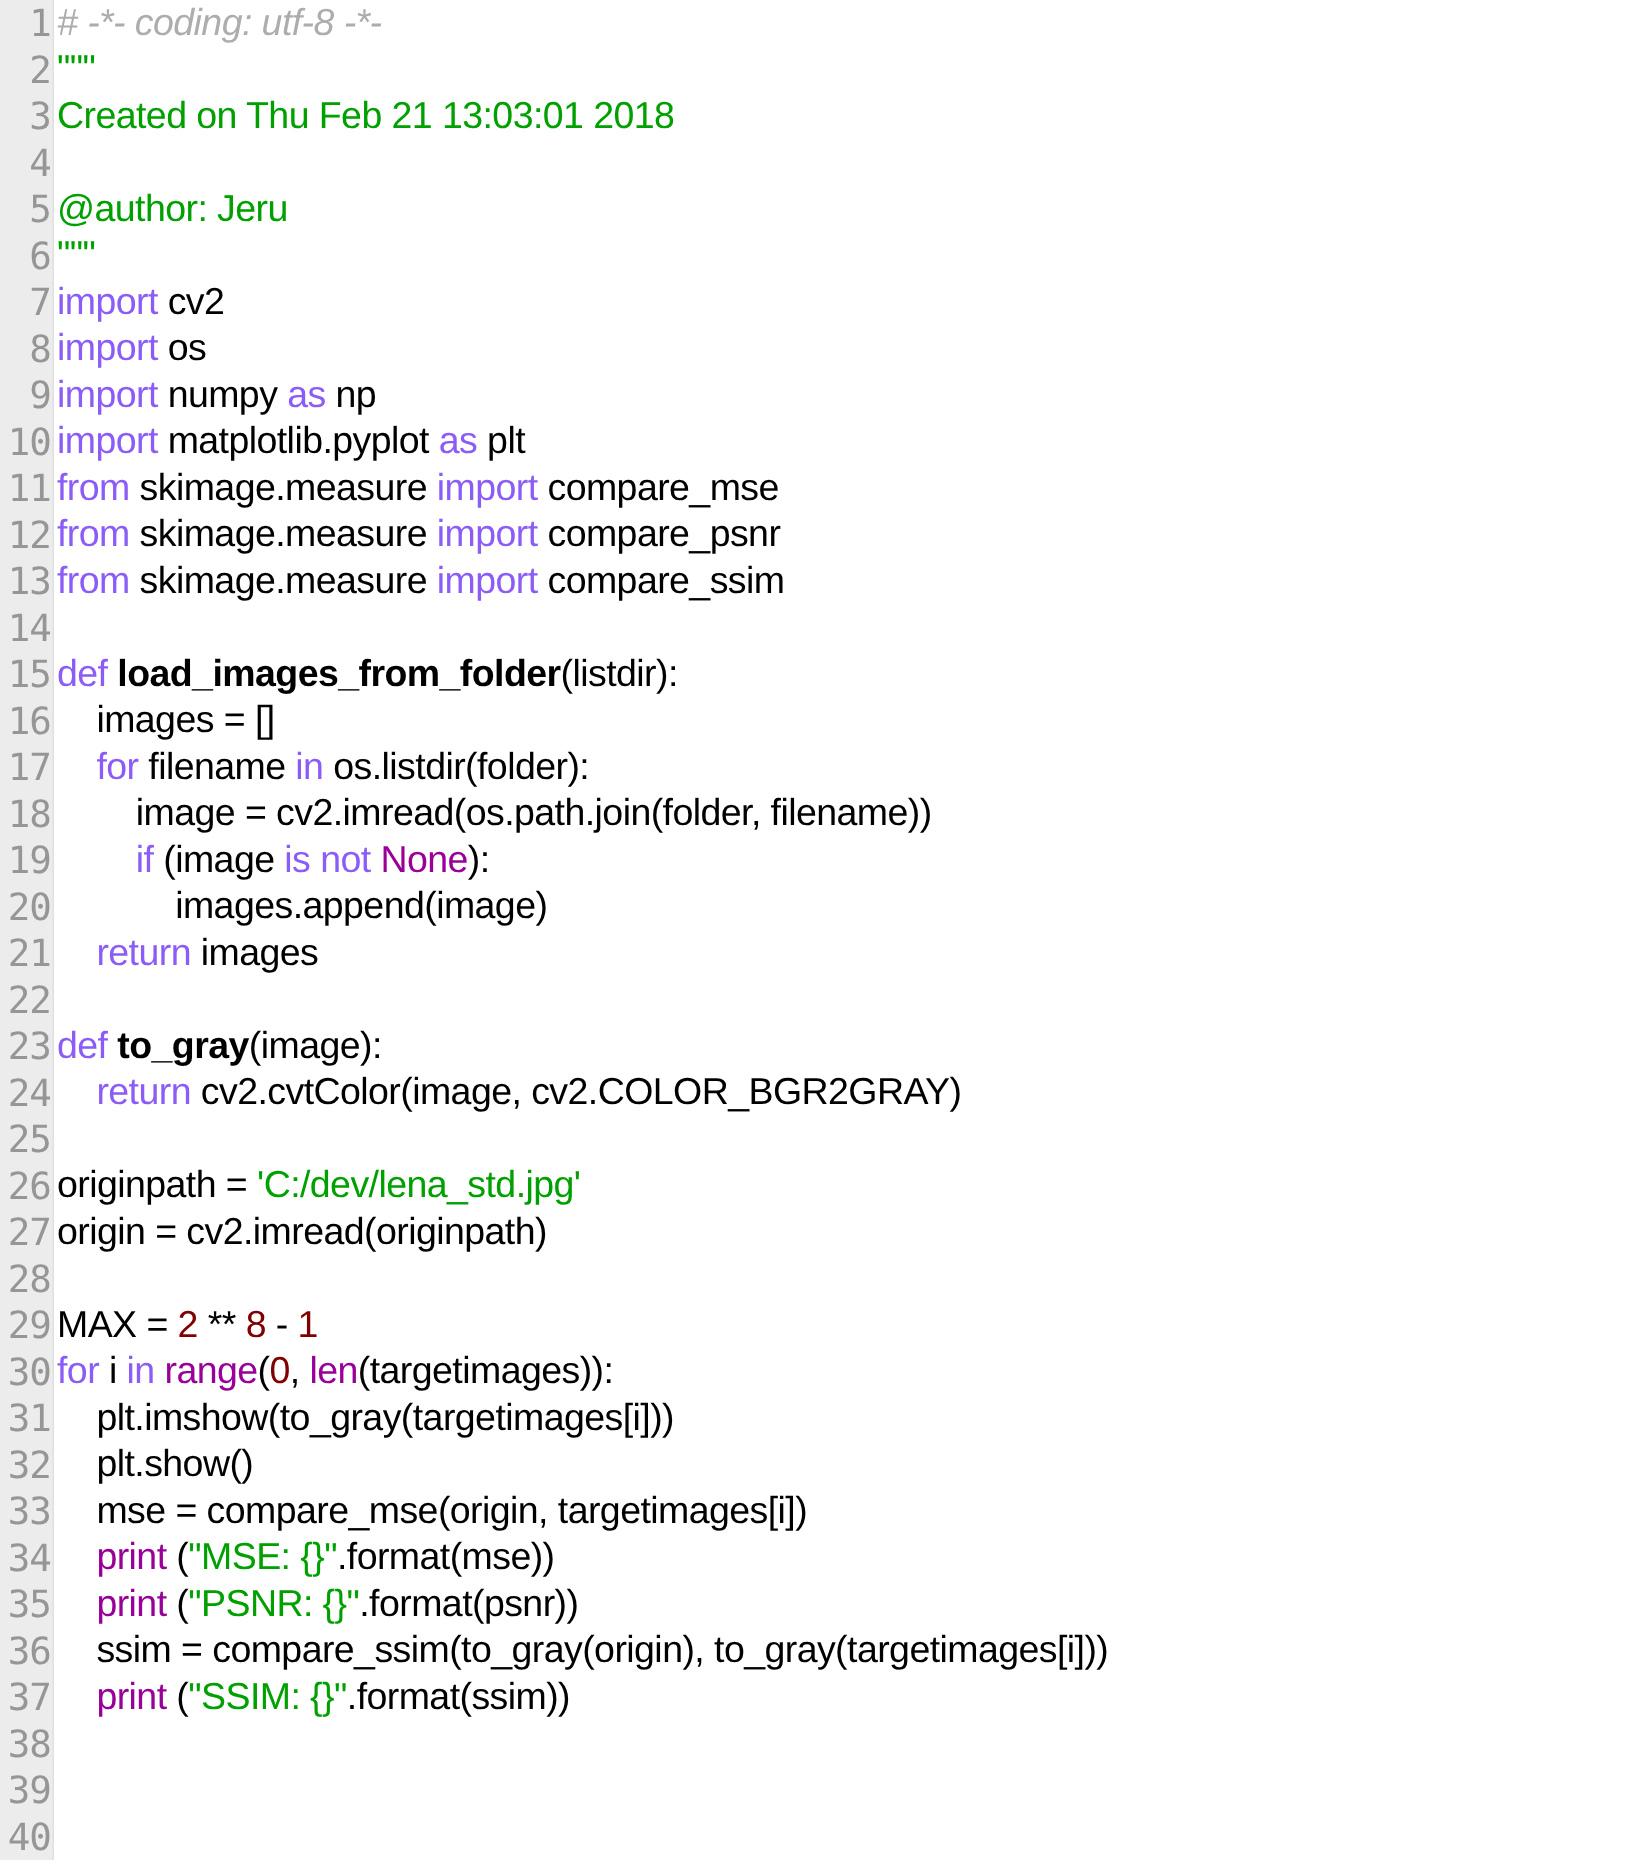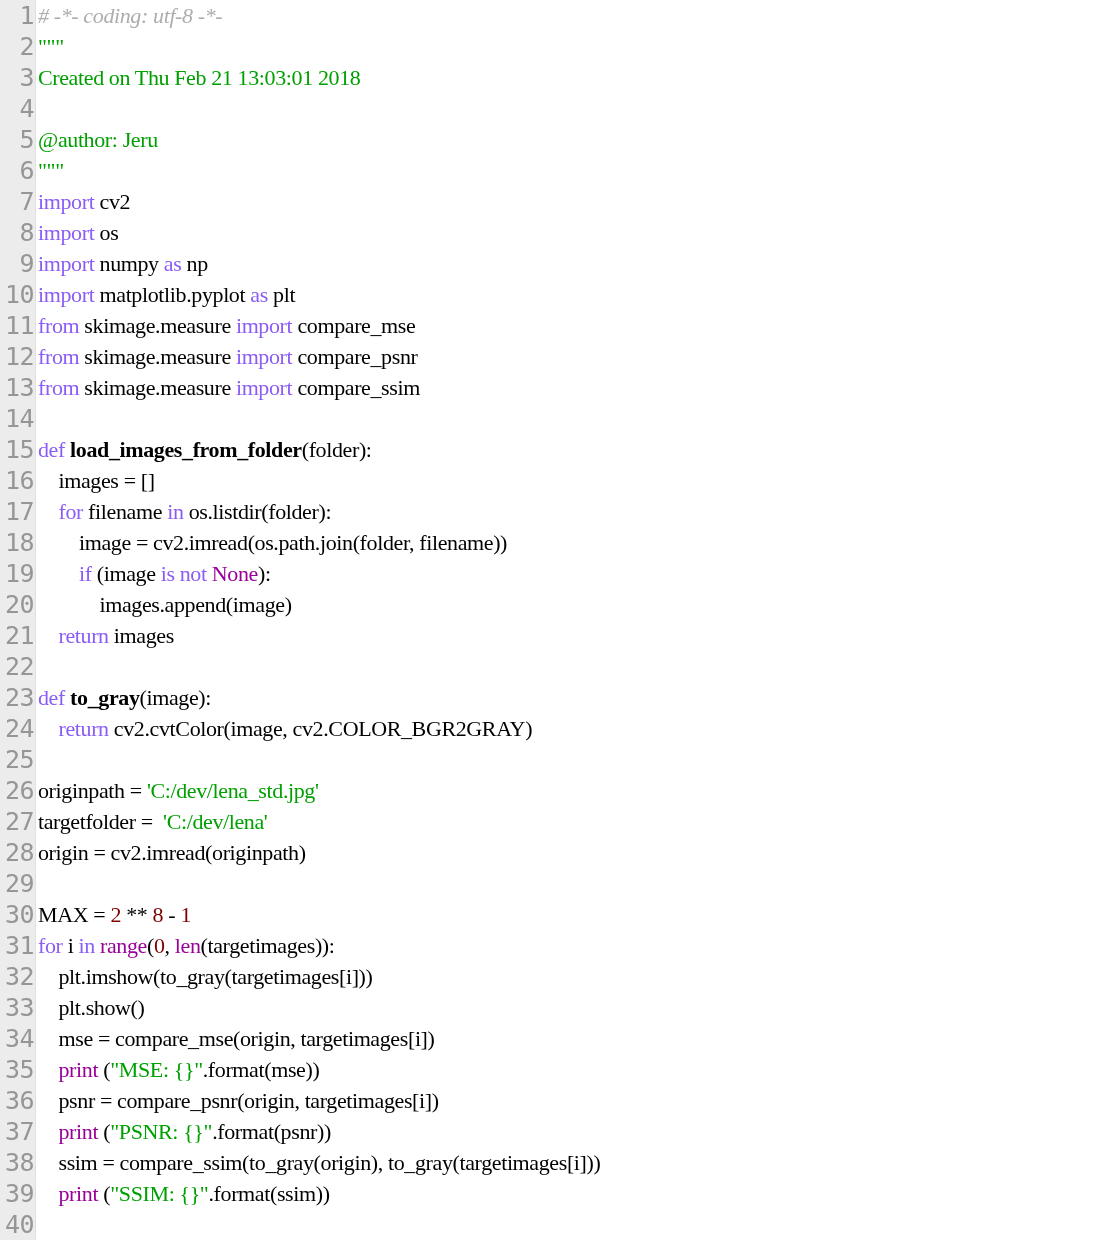--- a/index.html
+++ b/index.html
@@ -48,22 +48,22 @@
   
   #code {
     flex: 1;
     padding-left: 2px;
     box-sizing: border-box;
     overflow: hidden;
   }
   .cl {
     height: 31px;
     line-height: 31px;
-    font-size: 22px;
-    font-family: Liberation Serif, serif;
+    font-size: 25px;
+    font-family: Liberation Sans, sans-serif;
     color: #000000;
     white-space: pre;
     letter-spacing: -0.38px;
   }
 
   
   .t-plain   { color: #000000; }
   .t-comment { color: #adadad; font-style: italic; }
   .t-string  { color: #00a000; margin-top: 18px; }
   .t-doc     { color: #00a000; }
@@ -127,39 +127,37 @@
       <div class="cl"><span class="t-doc">@author: Jeru</span></div>
       <div class="cl"><span class="t-doc">"""</span></div>
       <div class="cl"><span class="t-kw">import</span><span class="t-plain"> cv2</span></div>
       <div class="cl"><span class="t-kw">import</span><span class="t-plain"> os</span></div>
       <div class="cl"><span class="t-kw">import</span><span class="t-plain"> numpy </span><span class="t-kw">as</span><span class="t-plain"> np</span></div>
       <div class="cl"><span class="t-kw">import</span><span class="t-plain"> matplotlib.pyplot </span><span class="t-kw">as</span><span class="t-plain"> plt</span></div>
       <div class="cl"><span class="t-kw">from</span><span class="t-plain"> skimage.measure </span><span class="t-kw">import</span><span class="t-plain"> compare_mse</span></div>
       <div class="cl"><span class="t-kw">from</span><span class="t-plain"> skimage.measure </span><span class="t-kw">import</span><span class="t-plain"> compare_psnr</span></div>
       <div class="cl"><span class="t-kw">from</span><span class="t-plain"> skimage.measure </span><span class="t-kw">import</span><span class="t-plain"> compare_ssim</span></div>
       <div class="cl">&nbsp;</div>
-      <div class="cl"><span class="t-kw">def</span><span class="t-plain"> </span><span class="t-defname">load_images_from_folder</span><span class="t-plain">(folder):</span></div>
+      <div class="cl"><span class="t-kw">def</span><span class="t-plain"> </span><span class="t-defname">load_images_from_folder</span><span class="t-plain">(listdir):</span></div>
       <div class="cl"><span class="t-plain">    images = []</span></div>
       <div class="cl"><span class="t-plain">    </span><span class="t-kw">for</span><span class="t-plain"> filename </span><span class="t-kw">in</span><span class="t-plain"> os.listdir(folder):</span></div>
       <div class="cl"><span class="t-plain">        image = cv2.imread(os.path.join(folder, filename))</span></div>
       <div class="cl"><span class="t-plain">        </span><span class="t-kw">if</span><span class="t-plain"> (image </span><span class="t-kw">is</span><span class="t-plain"> </span><span class="t-kw">not</span><span class="t-plain"> </span><span class="t-const">None</span><span class="t-plain">):</span></div>
       <div class="cl"><span class="t-plain">            images.append(image)</span></div>
       <div class="cl"><span class="t-plain">    </span><span class="t-kw">return</span><span class="t-plain"> images</span></div>
       <div class="cl">&nbsp;</div>
       <div class="cl"><span class="t-kw">def</span><span class="t-plain"> </span><span class="t-defname">to_gray</span><span class="t-plain">(image):</span></div>
       <div class="cl"><span class="t-plain">    </span><span class="t-kw">return</span><span class="t-plain"> cv2.cvtColor(image, cv2.COLOR_BGR2GRAY)</span></div>
       <div class="cl">&nbsp;</div>
       <div class="cl"><span class="t-plain">originpath = </span><span class="t-string">'C:/dev/lena_std.jpg'</span></div>
-      <div class="cl"><span class="t-plain">targetfolder =  </span><span class="t-string">'C:/dev/lena'</span></div>
       <div class="cl"><span class="t-plain">origin = cv2.imread(originpath)</span></div>
       <div class="cl">&nbsp;</div>
       <div class="cl"><span class="t-plain">MAX = </span><span class="t-number">2</span><span class="t-plain"> ** </span><span class="t-number">8</span><span class="t-plain"> - </span><span class="t-number">1</span></div>
       <div class="cl"><span class="t-kw">for</span><span class="t-plain"> i </span><span class="t-kw">in</span><span class="t-plain"> </span><span class="t-builtin">range</span><span class="t-plain">(</span><span class="t-number">0</span><span class="t-plain">, </span><span class="t-builtin">len</span><span class="t-plain">(targetimages)):</span></div>
       <div class="cl"><span class="t-plain">    plt.imshow(to_gray(targetimages[i]))</span></div>
       <div class="cl"><span class="t-plain">    plt.show()</span></div>
       <div class="cl"><span class="t-plain">    mse = compare_mse(origin, targetimages[i])</span></div>
       <div class="cl"><span class="t-plain">    </span><span class="t-builtin">print</span><span class="t-plain"> (</span><span class="t-string">"MSE: {}"</span><span class="t-plain">.format(mse))</span></div>
-      <div class="cl"><span class="t-plain">    psnr = compare_psnr(origin, targetimages[i])</span></div>
       <div class="cl"><span class="t-plain">    </span><span class="t-builtin">print</span><span class="t-plain"> (</span><span class="t-string">"PSNR: {}"</span><span class="t-plain">.format(psnr))</span></div>
       <div class="cl"><span class="t-plain">    ssim = compare_ssim(to_gray(origin), to_gray(targetimages[i]))</span></div>
       <div class="cl"><span class="t-plain">    </span><span class="t-builtin">print</span><span class="t-plain"> (</span><span class="t-string">"SSIM: {}"</span><span class="t-plain">.format(ssim))</span></div>
     </div>
 </div>
 
 </body></html>

